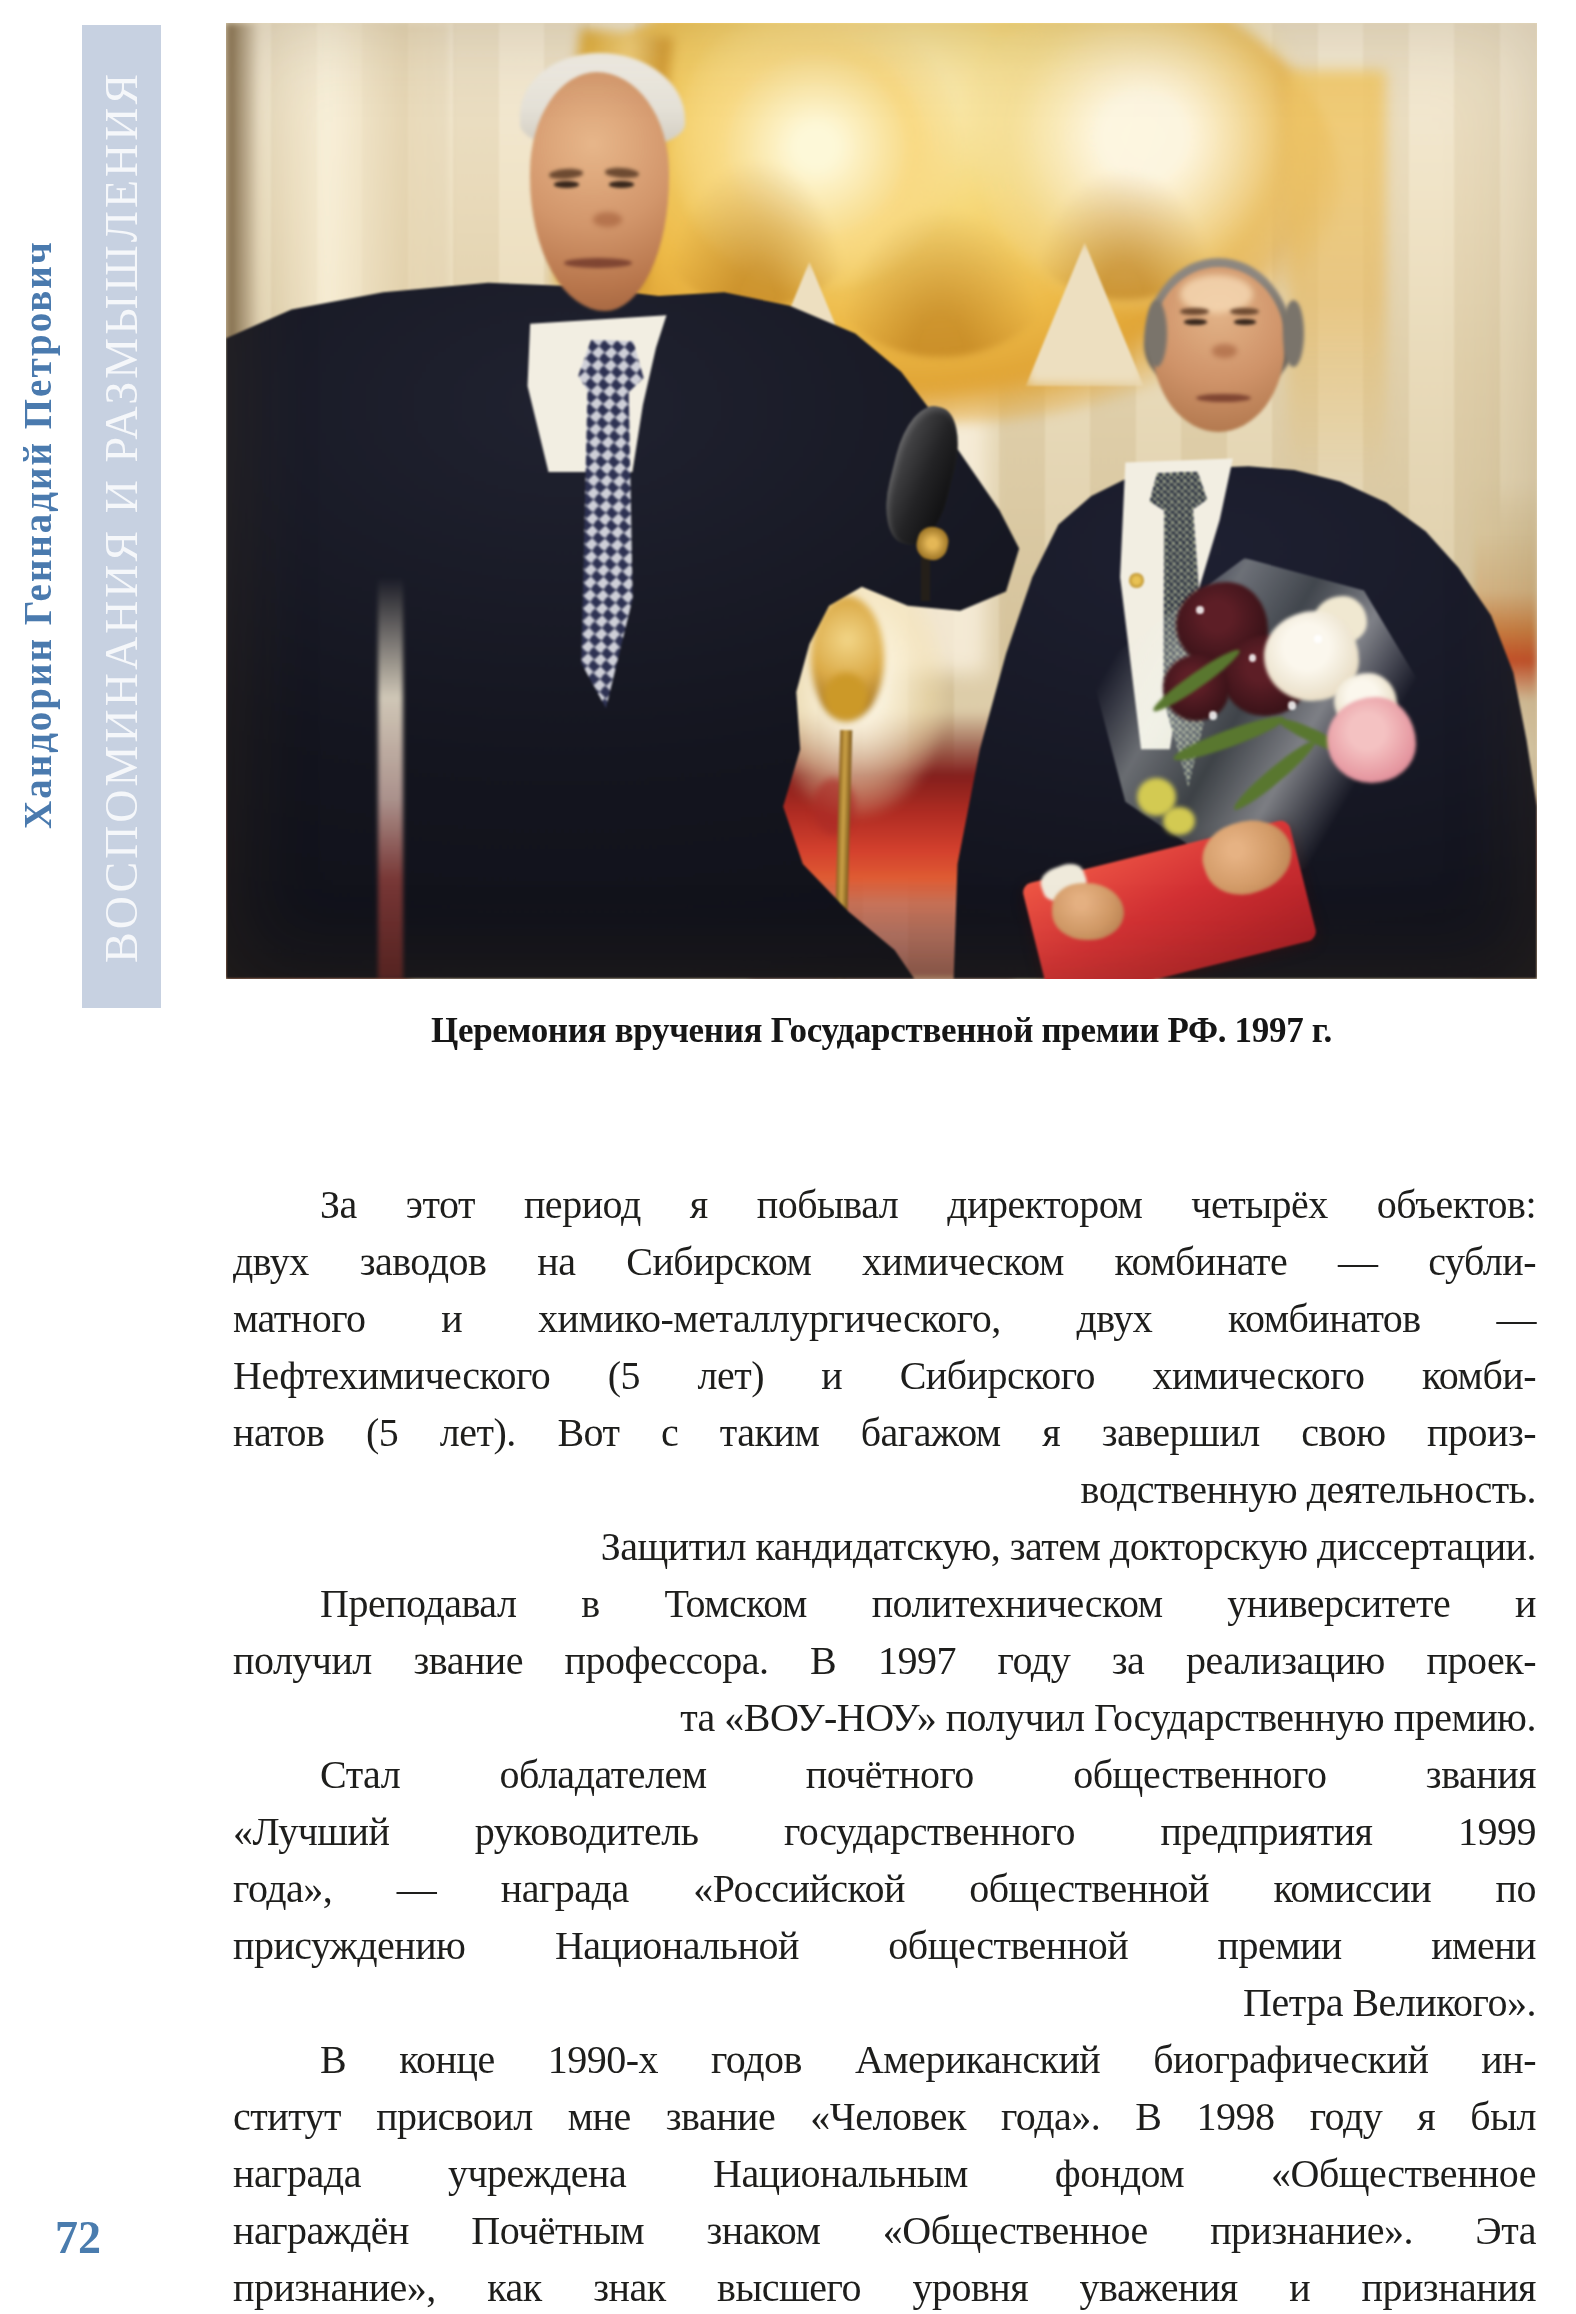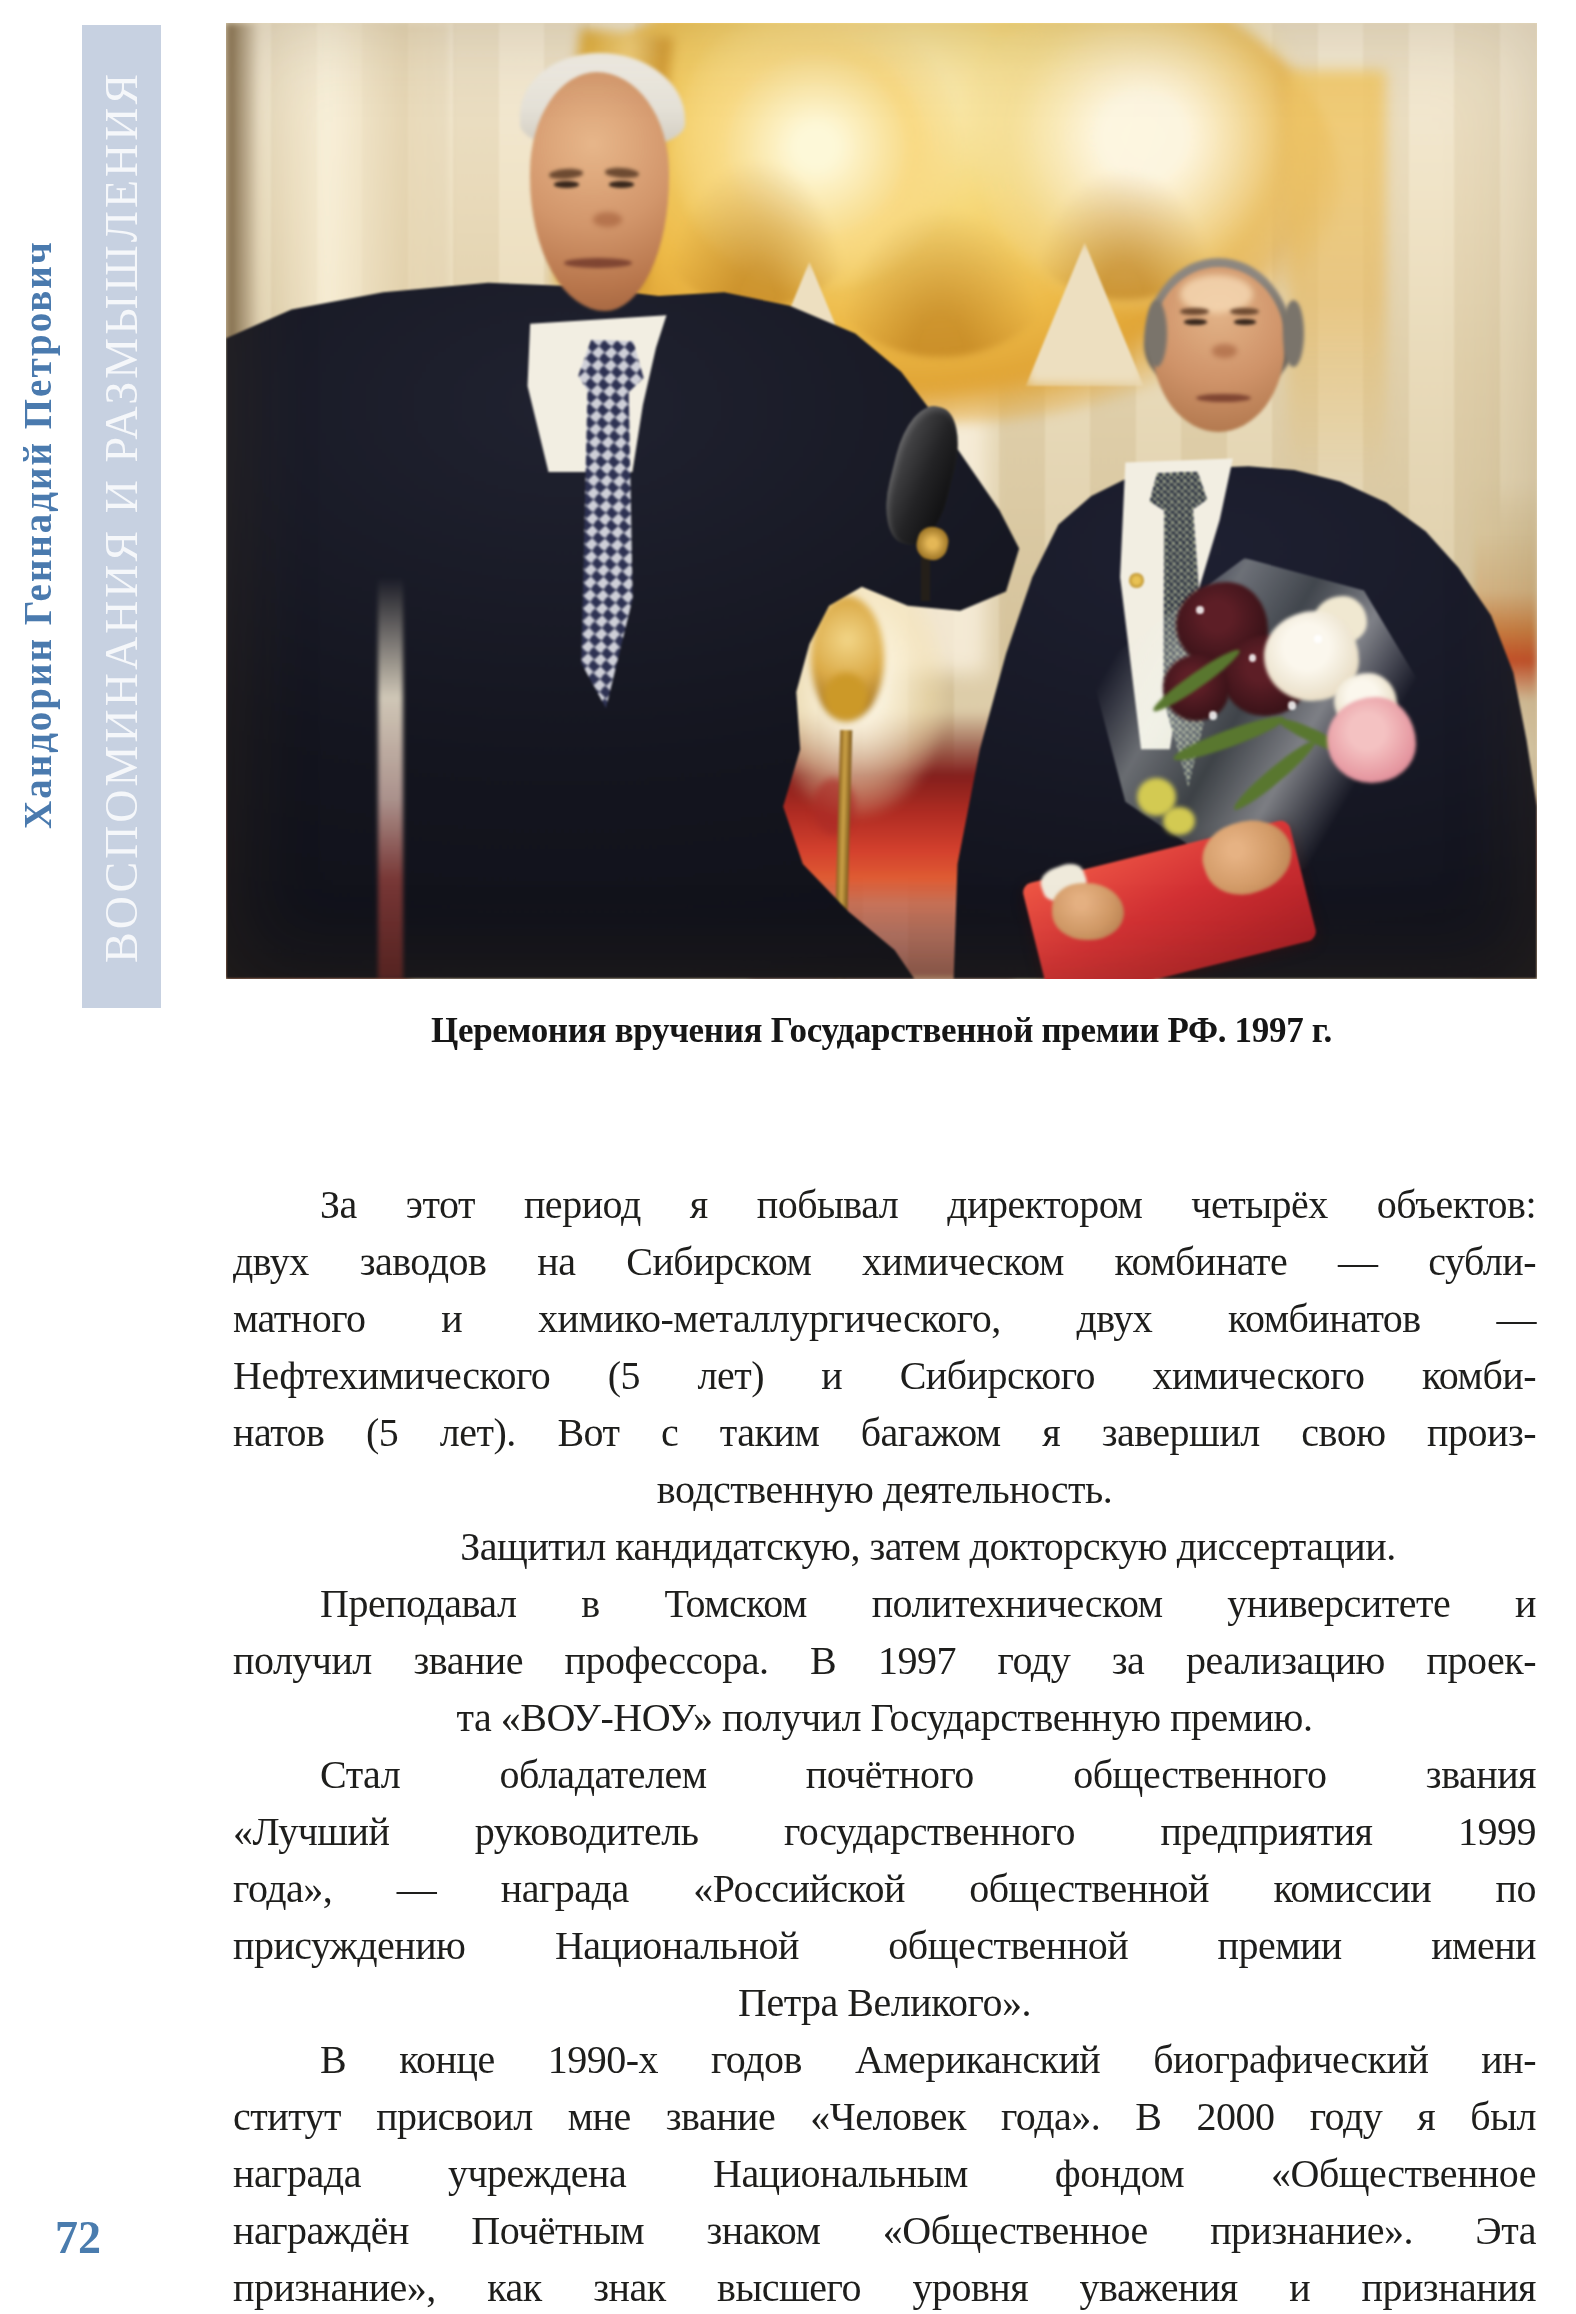--- a/index.html
+++ b/index.html
@@ -122,21 +122,21 @@
     background:radial-gradient(circle at 40% 35%,#e3b286 10%,#cf9a6a 55%,#b27c50 95%);}
   .cuff{left:62.2%;top:88.2%;width:3.4%;height:3.4%;border-radius:40%;transform:rotate(-20deg);
     background:#efeadc;filter:blur(0.8px);}
   .vignette{inset:0;box-shadow:inset 0 0 89px rgba(95,72,35,.25);}
 
   
   .caption{position:absolute;left:226px;top:1011px;width:1311px;text-align:center;
     font-weight:bold;font-size:35px;letter-spacing:-0.3px;color:#161616;}
   .body-text{position:absolute;left:233px;top:1176px;width:1303px;color:#1e1e1c;
     font-size:40px;letter-spacing:-0.5px;}
-  .ln{height:57px;line-height:57px;white-space:normal;text-align:center;}
+  .ln{height:57px;line-height:57px;white-space:normal;text-align:right;}
   .ln.j{text-align:justify;text-align-last:justify;text-justify:inter-word;font-family:Liberation Serif, serif;}
   .ln.ind{padding-left:87px;}
   .page-num{position:absolute;left:55px;top:2211px;font-weight:bold;font-size:46px;color:#4a7cae;}
 </style>
 </head>
 <body>
 
 <div class="page">
 
   <div class="author-vert">Хандорин Геннадий Петрович</div>
@@ -249,21 +249,21 @@
       <div class="ln ind">Защитил кандидатскую, затем докторскую диссертации.</div>
       <div class="ln j ind">Преподавал в Томском политехническом университете и</div>
       <div class="ln j">получил звание профессора. В 1997 году за реализацию проек-</div>
       <div class="ln">та «ВОУ-НОУ» получил Государственную премию.</div>
       <div class="ln j ind">Стал обладателем почётного общественного звания</div>
       <div class="ln j">«Лучший руководитель государственного предприятия 1999</div>
       <div class="ln j">года», — награда «Российской общественной комиссии по</div>
       <div class="ln j">присуждению Национальной общественной премии имени</div>
       <div class="ln">Петра Великого».</div>
       <div class="ln j ind">В конце 1990-х годов Американский биографический ин-</div>
-      <div class="ln j">ститут присвоил мне звание «Человек года». В 2000 году я был</div>
+      <div class="ln j">ститут присвоил мне звание «Человек года». В 1998 году я был</div>
       <div class="ln j">награда учреждена Национальным фондом «Общественное</div>
       <div class="ln j">награждён Почётным знаком «Общественное признание». Эта</div>
       <div class="ln j">признание», как знак высшего уровня уважения и признания</div>
     </div>
 
   <div class="page-num">72</div>
 
 </div>
 
 

